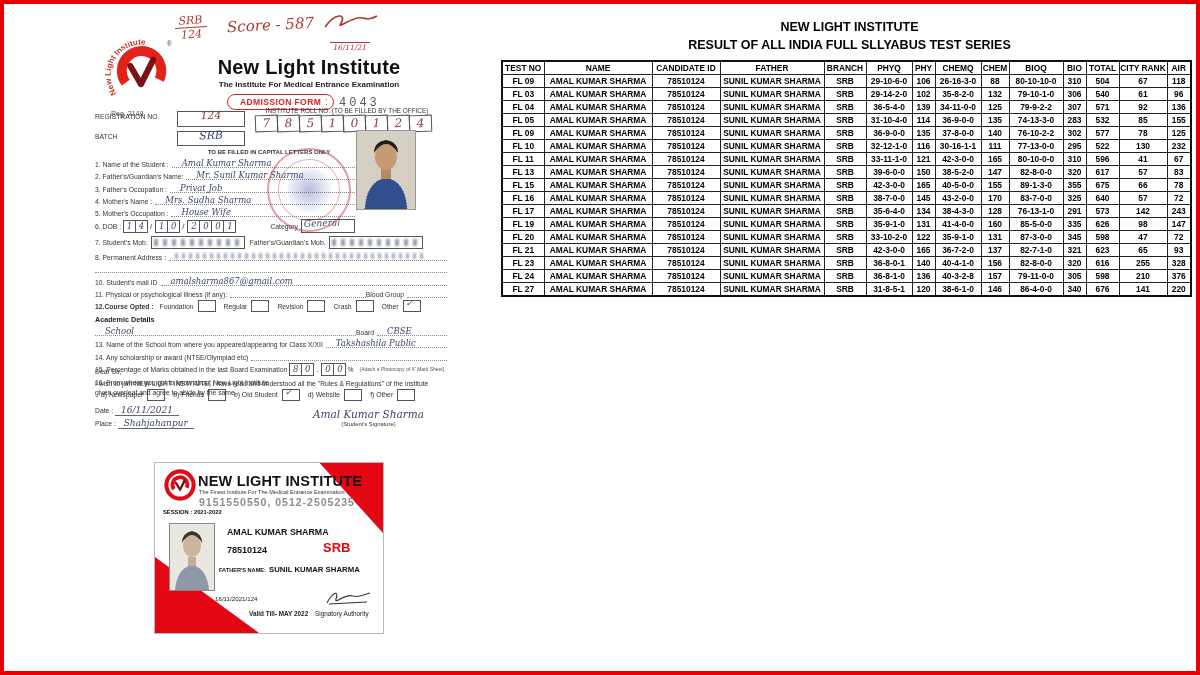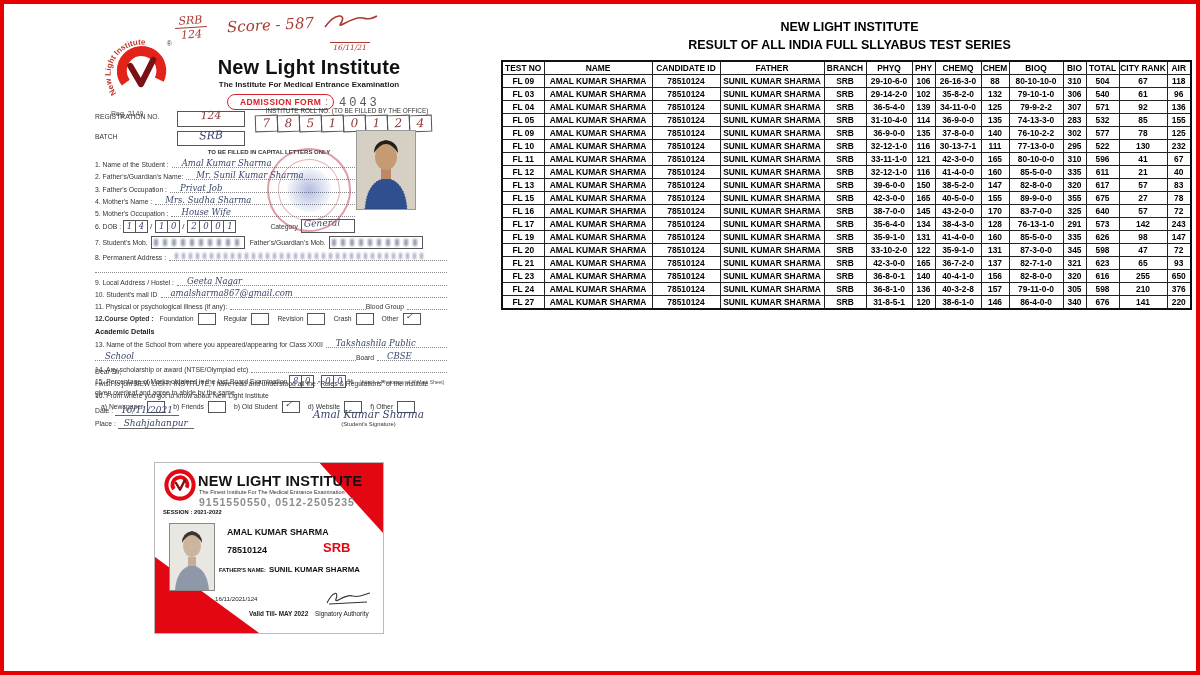--- a/index.html
+++ b/index.html
@@ -230,26 +230,20 @@
 
       <div class="row">
           <span class="lbl">8.   Permanent Address :</span>
         <span class="fill blur-scribble"></span>
         </div>
       <div class="row">
           <span class="dash" style="flex:1"></span>
         </div>
 
       <div class="row">
-          <span class="lbl">9.   Local Address / Hostel :</span>
-        <span class="fill">
-            <span class="hand">Geeta Nagar</span>
-          </span>
-        </div>
-      <div class="row">
           <span class="lbl">10. Student's mail ID</span>
         <span class="fill">
             <span class="hand">amalsharma867@gmail.com</span>
           </span>
         </div>
       <div class="row">
           <span class="lbl">11. Physical or psychological illness (if any):</span>
         <span class="fill"></span>
         <span class="lbl">Blood Group</span>
         <span class="fill" style="max-width:40px;"></span>
@@ -275,33 +269,33 @@
           </span>
         <span class="lbl">Other</span>
         <span class="cb">
             <span class="hand">✓</span>
           </span>
       </div>
 
       <div class="acad">Academic Details</div>
 
       <div class="row">
-          <span class="lbl">13.  Name of the School from where you appeared/appearing for Class X/XII</span>
-        <span class="fill">
-            <span class="hand">Takshashila Public</span>
-          </span>
-        </div>
-      <div class="row">
           <span class="fill" style="max-width:150px;margin-left:0;">
             <span class="hand">School</span>
           </span>
         <span class="fill"></span>
         <span class="lbl">Board</span>
         <span class="fill" style="max-width:70px;">
             <span class="hand">CBSE</span>
+          </span>
+        </div>
+      <div class="row">
+          <span class="lbl">13.  Name of the School from where you appeared/appearing for Class X/XII</span>
+        <span class="fill">
+            <span class="hand">Takshashila Public</span>
           </span>
         </div>
 
       <div class="row">
           <span class="lbl">14. Any scholarship or award (NTSE/Olympiad etc)</span>
         <span class="fill"></span>
         </div>
 
       <div class="row" style="align-items:center;">
         <span class="lbl">15. Percentage of Marks obtained in the last Board Examination</span>&nbsp;
@@ -525,21 +519,21 @@
             <td>125</td>
           </tr>
           <tr>
             <td>FL 10</td>
             <td>AMAL KUMAR SHARMA</td>
             <td>78510124</td>
             <td>SUNIL KUMAR SHARMA</td>
             <td>SRB</td>
             <td>32-12-1-0</td>
             <td>116</td>
-            <td>30-13-7-1</td>
+            <td>30-16-1-1</td>
             <td>111</td>
             <td>77-13-0-0</td>
             <td>295</td>
             <td>522</td>
             <td>130</td>
             <td>232</td>
           </tr>
           <tr>
             <td>FL 11</td>
             <td>AMAL KUMAR SHARMA</td>
@@ -550,36 +544,20 @@
             <td>121</td>
             <td>42-3-0-0</td>
             <td>165</td>
             <td>80-10-0-0</td>
             <td>310</td>
             <td>596</td>
             <td>41</td>
             <td>67</td>
           </tr>
           <tr>
-            <td>FL 12</td>
-            <td>AMAL KUMAR SHARMA</td>
-            <td>78510124</td>
-            <td>SUNIL KUMAR SHARMA</td>
-            <td>SRB</td>
-            <td>32-12-1-0</td>
-            <td>116</td>
-            <td>41-4-0-0</td>
-            <td>160</td>
-            <td>85-5-0-0</td>
-            <td>335</td>
-            <td>611</td>
-            <td>21</td>
-            <td>40</td>
-          </tr>
-          <tr>
             <td>FL 13</td>
             <td>AMAL KUMAR SHARMA</td>
             <td>78510124</td>
             <td>SUNIL KUMAR SHARMA</td>
             <td>SRB</td>
             <td>39-6-0-0</td>
             <td>150</td>
             <td>38-5-2-0</td>
             <td>147</td>
             <td>82-8-0-0</td>
@@ -591,24 +569,24 @@
           <tr>
             <td>FL 15</td>
             <td>AMAL KUMAR SHARMA</td>
             <td>78510124</td>
             <td>SUNIL KUMAR SHARMA</td>
             <td>SRB</td>
             <td>42-3-0-0</td>
             <td>165</td>
             <td>40-5-0-0</td>
             <td>155</td>
-            <td>89-9-0-0</td>
+            <td>89-1-3-0</td>
             <td>355</td>
             <td>675</td>
-            <td>27</td>
+            <td>66</td>
             <td>78</td>
           </tr>
           <tr>
             <td>FL 16</td>
             <td>AMAL KUMAR SHARMA</td>
             <td>78510124</td>
             <td>SUNIL KUMAR SHARMA</td>
             <td>SRB</td>
             <td>38-7-0-0</td>
             <td>145</td>
@@ -691,21 +669,21 @@
             <td>SUNIL KUMAR SHARMA</td>
             <td>SRB</td>
             <td>36-8-0-1</td>
             <td>140</td>
             <td>40-4-1-0</td>
             <td>156</td>
             <td>82-8-0-0</td>
             <td>320</td>
             <td>616</td>
             <td>255</td>
-            <td>650</td>
+            <td>328</td>
           </tr>
           <tr>
             <td>FL 24</td>
             <td>AMAL KUMAR SHARMA</td>
             <td>78510124</td>
             <td>SUNIL KUMAR SHARMA</td>
             <td>SRB</td>
             <td>36-8-1-0</td>
             <td>136</td>
             <td>40-3-2-8</td>

